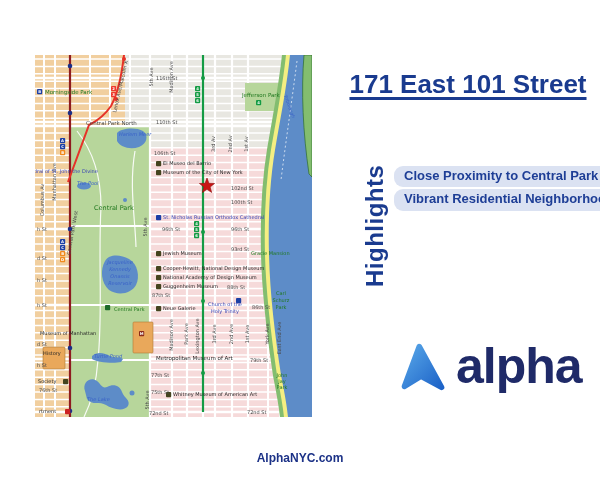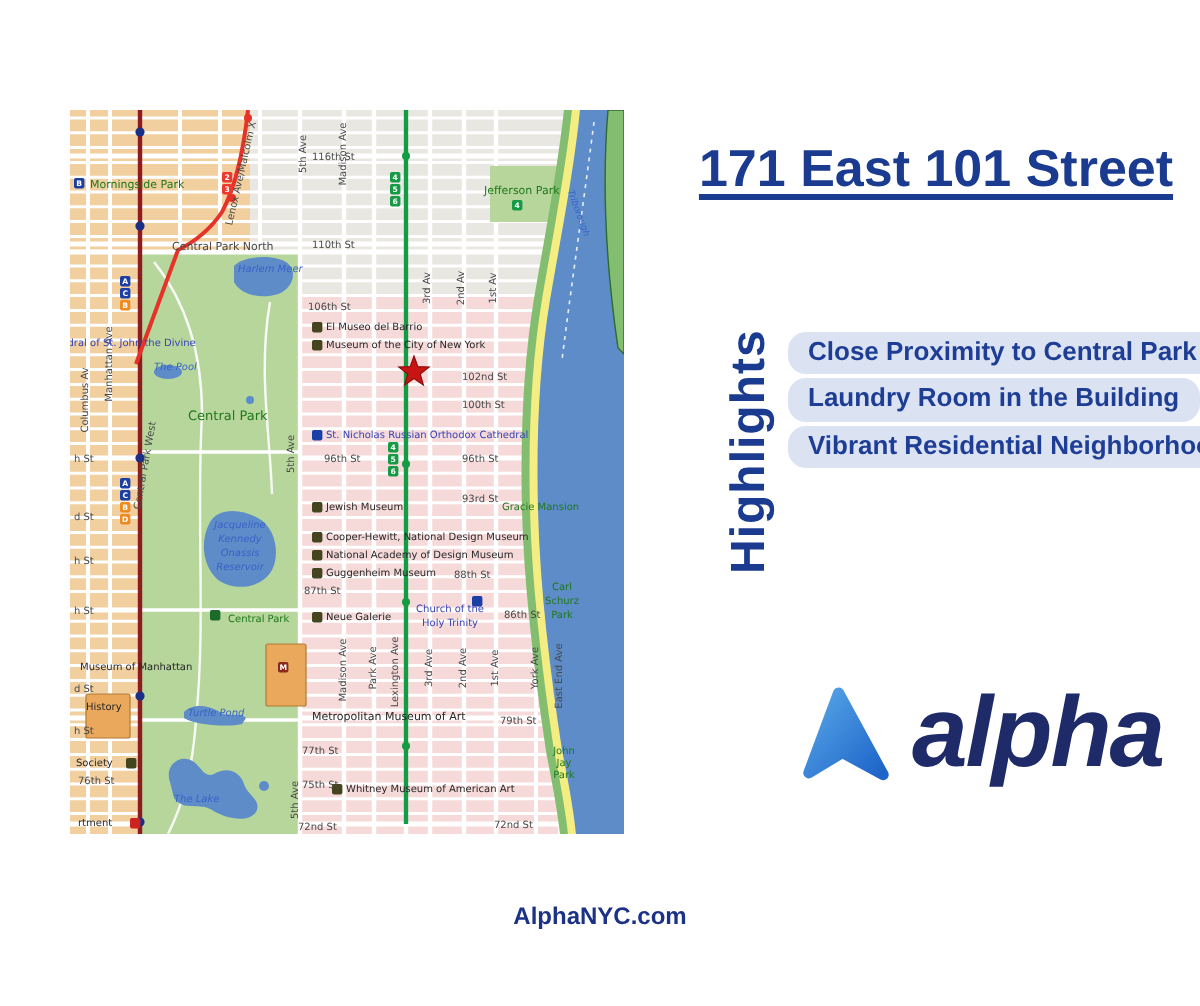--- a/index.html
+++ b/index.html
@@ -12,21 +12,21 @@
          font-size:26px;font-weight:bold;color:#1a3b8f;margin-top:12px;}
   .title span{text-decoration:underline;text-decoration-thickness:2.5px;text-underline-offset:4px;}
   .hl-heading{position:absolute;left:361px;top:287px;transform:rotate(-90deg);
               transform-origin:0 0;font-size:24px;font-weight:bold;color:#1a3b8f;
               letter-spacing:0.5px;white-space:nowrap;}
   .pills{position:absolute;left:394px;top:166px;display:flex;flex-direction:column;
          align-items:flex-start;}
   .pill{background:#dbe2f2;color:#1e3e96;font-size:13px;font-weight:bold;
         padding:2px 10px 3px;border-radius:9px;margin-bottom:2px;white-space:nowrap;
         line-height:1.25;}
-  .logo{position:absolute;left:396px;top:340px;display:flex;align-items:center;gap:6px;font-style:italic;}
+  .logo{position:absolute;left:396px;top:340px;display:flex;align-items:center;gap:6px;}
   .logo-word{font-size:50px;font-weight:bold;color:#1f2a68;letter-spacing:-1px;line-height:1;}
   .footer{position:absolute;left:0;top:451px;width:600px;text-align:center;
           font-size:12px;font-weight:bold;color:#1c3287;}
 </style>
 </head>
 <body>
 
 <div id="page">
 
   <div class="map">
@@ -314,21 +314,20 @@
   </div>
 
   <div class="title">
     <span>171 East 101 Street</span>
   </div>
 
   <div class="hl-heading">Highlights</div>
 
   <div class="pills" id="pills">
       <div class="pill">Close Proximity to Central Park</div>
-      <div class="pill">Laundry Room in the Building</div>
       <div class="pill">Vibrant Residential Neighborhood</div>
     </div>
 
   <div class="logo">
     <svg width="54" height="52" viewBox="0 0 52 56">
       <defs>
         <linearGradient id="lg" x1="0" y1="0" x2="1" y2="1">
           <stop offset="0" stop-color="#58a7e8"></stop>
           <stop offset="1" stop-color="#1d63c8"></stop>
         </linearGradient>

